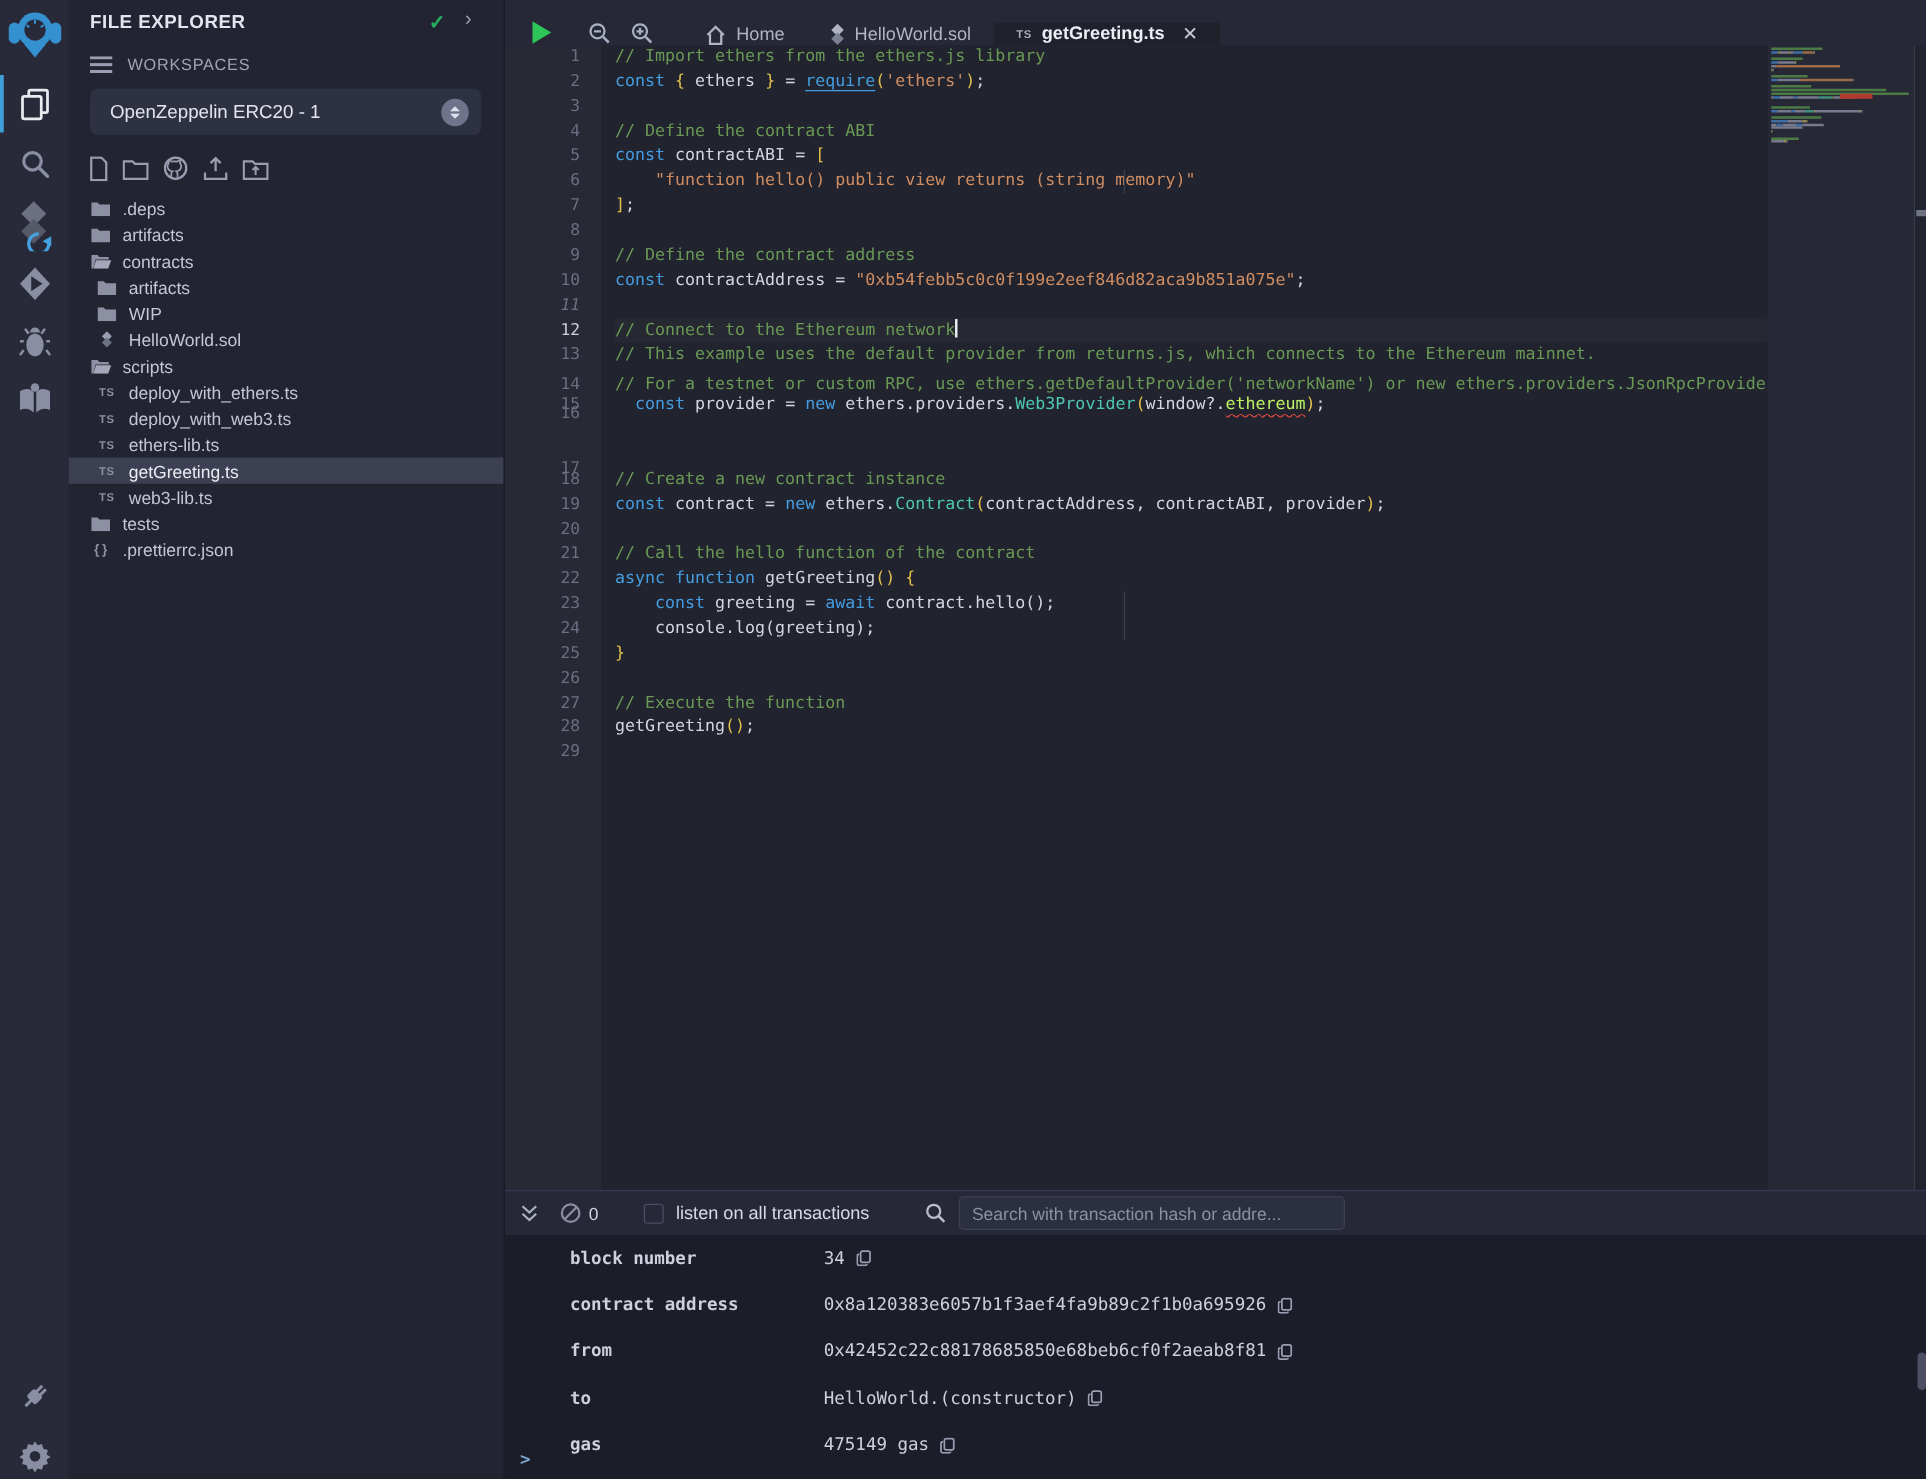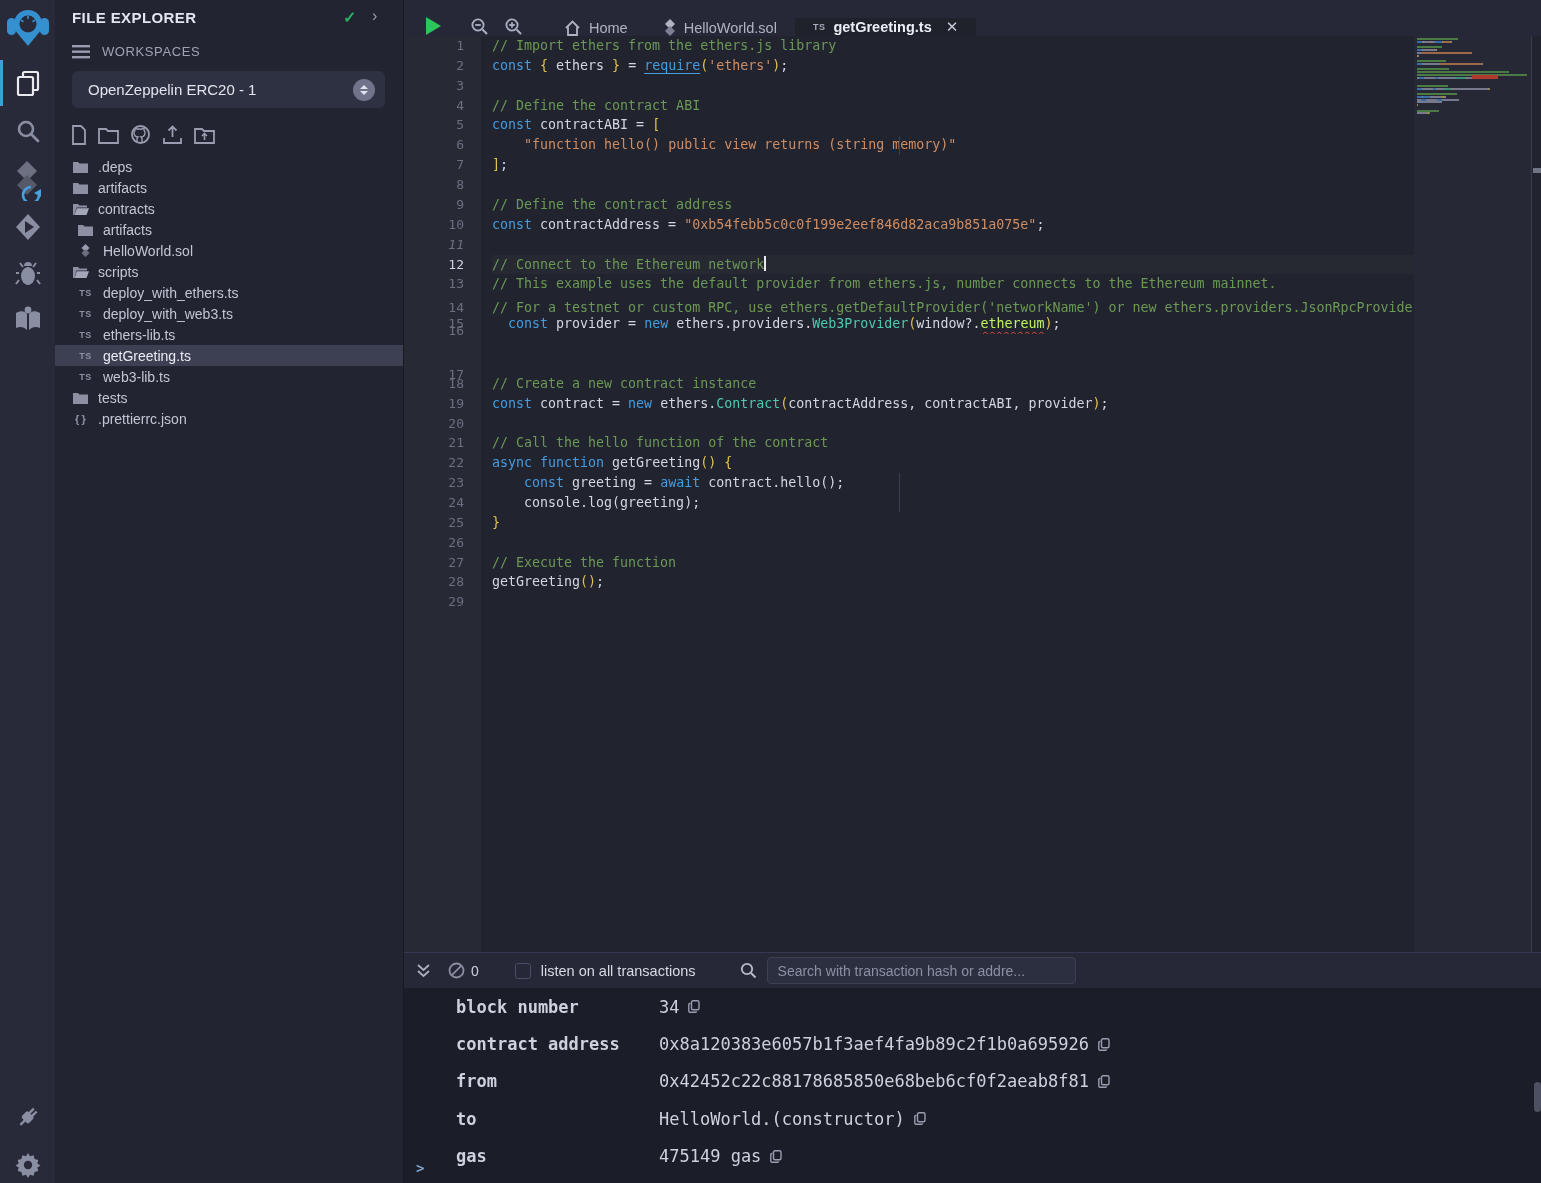--- a/index.html
+++ b/index.html
@@ -81,21 +81,21 @@
   #term-bar { position:absolute; left:0; top:0; width:1138px; height:36px; background:#262837; border-top:1px solid #343850;
               display:flex; align-items:center; }
   #term-badge { color:#cfd2de; font-size:14px; margin:0 14px 0 6px; }
   #term-check { width:16px; height:16px; border:1.5px solid #4a4e66; border-radius:3px; margin:0 10px 0 22px; background:transparent; }
   #term-listen { color:#d8dae4; font-size:14.5px; }
   #term-search-wrap { margin-left:44px; display:flex; align-items:center; gap:10px; }
   #term-search-input { width:309px; height:27px; background:#2c2f3f; border:1px solid #3c4053; border-radius:4px;
                        color:#dfe2ec; font-size:14px; padding:0 10px; outline:none; }
   #term-search-input::placeholder { color:#8c90a4; }
   #term-rows { position:absolute; left:0; top:36px; width:1138px; }
-  .term-row { height:37.4px; display:flex; align-items:center; font-family:"DejaVu Sans Mono", monospace; font-size:17px; color:#ced1dd; }
+  .term-row { height:37.4px; display:flex; align-items:center; font-family:"DejaVu Sans Mono", monospace; font-size:14px; color:#ced1dd; }
   .term-label { margin-left:52px; width:203px; font-weight:700; }
   .term-value { display:flex; align-items:center; gap:9px; }
   #term-prompt { position:absolute; left:12px; top:208px; font-family:"DejaVu Sans Mono", monospace;
                  font-size:14px; font-weight:700; color:#7ea6cf; }
   #term-scrollthumb { position:absolute; left:1130px; top:130px; width:7px; height:30px; border-radius:4px; background:#4c5062; }
 
   svg { display:block; }
 </style>
 </head>
 <body>
@@ -254,20 +254,28 @@
       <div class="tree-row" style="padding-left: 22px;">
         <span class="tree-icon">
           <svg width="15" height="12" viewBox="0 0 15 12">
             <path d="M0 1 h5 l1.5 1.5 H15 v9.5 H0 Z" fill="#8d90a3"></path>
           </svg>
         </span>
         <span>artifacts</span>
       </div>
       <div class="tree-row" style="padding-left: 22px;">
         <span class="tree-icon">
+          <svg width="15" height="12" viewBox="0 0 15 12">
+            <path d="M0 1 h5 l1.5 1.5 H15 v9.5 H0 Z" fill="#8d90a3"></path>
+          </svg>
+        </span>
+        <span>WIP</span>
+      </div>
+      <div class="tree-row" style="padding-left: 22px;">
+        <span class="tree-icon">
           <svg width="9" height="13" viewBox="0 0 9 13">
             <polygon points="4.5,0 8.5,4 4.5,8 0.5,4" fill="#9a9db0"></polygon>
             <polygon points="4.5,5 8.5,9 4.5,13 0.5,9" fill="#6d7080"></polygon>
           </svg>
         </span>
         <span>HelloWorld.sol</span>
       </div>
       <div class="tree-row" style="padding-left: 17px;">
         <span class="tree-icon">
           <svg width="16" height="12" viewBox="0 0 16 12">
@@ -378,21 +386,21 @@
       <div class="code-line" style="top: 39.74px;"><span class="ln">3</span><span class="code-text"></span></div>
       <div class="code-line" style="top: 59.61px;"><span class="ln">4</span><span class="code-text"><span class="tk-cm">// Define the contract ABI</span></span></div>
       <div class="code-line" style="top: 79.48px;"><span class="ln">5</span><span class="code-text"><span class="tk-kw">const</span><span class="tk-pl"> contractABI = </span><span class="tk-br">[</span></span></div>
       <div class="code-line" style="top: 99.35px;"><span class="ln">6</span><span class="code-text"><span class="tk-pl">    </span><span class="tk-st">"function hello() public view returns (string memory)"</span></span></div>
       <div class="code-line" style="top: 119.22px;"><span class="ln">7</span><span class="code-text"><span class="tk-br">]</span><span class="tk-pl">;</span></span></div>
       <div class="code-line" style="top: 139.09px;"><span class="ln">8</span><span class="code-text"></span></div>
       <div class="code-line" style="top: 158.96px;"><span class="ln">9</span><span class="code-text"><span class="tk-cm">// Define the contract address</span></span></div>
       <div class="code-line" style="top: 178.83px;"><span class="ln">10</span><span class="code-text"><span class="tk-kw">const</span><span class="tk-pl"> contractAddress = </span><span class="tk-st">"0xb54febb5c0c0f199e2eef846d82aca9b851a075e"</span><span class="tk-pl">;</span></span></div>
       <div class="code-line" style="top: 198.7px; font-style: italic;"><span class="ln">11</span><span class="code-text"></span></div>
       <div class="code-line cur" style="top: 218.57px;"><span class="ln">12</span><span class="code-text"><span class="tk-cm">// Connect to the Ethereum network</span><span class="cursor-caret"></span></span></div>
-      <div class="code-line" style="top: 238.44px;"><span class="ln">13</span><span class="code-text"><span class="tk-cm">// This example uses the default provider from ethers.js, number connects to the Ethereum mainnet.</span></span></div>
+      <div class="code-line" style="top: 238.44px;"><span class="ln">13</span><span class="code-text"><span class="tk-cm">// This example uses the default provider from returns.js, which connects to the Ethereum mainnet.</span></span></div>
       <div class="code-line" style="top: 262px;"><span class="ln">14</span><span class="code-text"><span class="tk-cm">// For a testnet or custom RPC, use ethers.getDefaultProvider('networkName') or new ethers.providers.JsonRpcProvider</span></span></div>
       <div class="code-line" style="top: 278.18px;"><span class="ln">15</span><span class="code-text"><span class="tk-pl">  </span><span class="tk-kw">const</span><span class="tk-pl"> provider = </span><span class="tk-kw">new</span><span class="tk-pl"> ethers.providers.</span><span class="tk-cl">Web3Provider</span><span class="tk-br">(</span><span class="tk-pl">window?.</span><span class="tk-er">ethereum</span><span class="tk-br">)</span><span class="tk-pl">;</span></span></div>
       <div class="code-line" style="top: 285px;"><span class="ln">16</span><span class="code-text"></span></div>
       <div class="code-line" style="top: 329px;"><span class="ln">17</span><span class="code-text"></span></div>
       <div class="code-line" style="top: 337.79px;"><span class="ln">18</span><span class="code-text"><span class="tk-cm">// Create a new contract instance</span></span></div>
       <div class="code-line" style="top: 357.66px;"><span class="ln">19</span><span class="code-text"><span class="tk-kw">const</span><span class="tk-pl"> contract = </span><span class="tk-kw">new</span><span class="tk-pl"> ethers.</span><span class="tk-cl">Contract</span><span class="tk-br">(</span><span class="tk-pl">contractAddress, contractABI, provider</span><span class="tk-br">)</span><span class="tk-pl">;</span></span></div>
       <div class="code-line" style="top: 377.53px;"><span class="ln">20</span><span class="code-text"></span></div>
       <div class="code-line" style="top: 397.4px;"><span class="ln">21</span><span class="code-text"><span class="tk-cm">// Call the hello function of the contract</span></span></div>
       <div class="code-line" style="top: 417.27px;"><span class="ln">22</span><span class="code-text"><span class="tk-kw">async</span><span class="tk-pl"> </span><span class="tk-kw">function</span><span class="tk-pl"> getGreeting</span><span class="tk-br">()</span><span class="tk-pl"> </span><span class="tk-br">{</span></span></div>
       <div class="code-line" style="top: 437.14px;"><span class="ln">23</span><span class="code-text"><span class="tk-pl">    </span><span class="tk-kw">const</span><span class="tk-pl"> greeting = </span><span class="tk-kw">await</span><span class="tk-pl"> contract.hello();</span></span></div>

